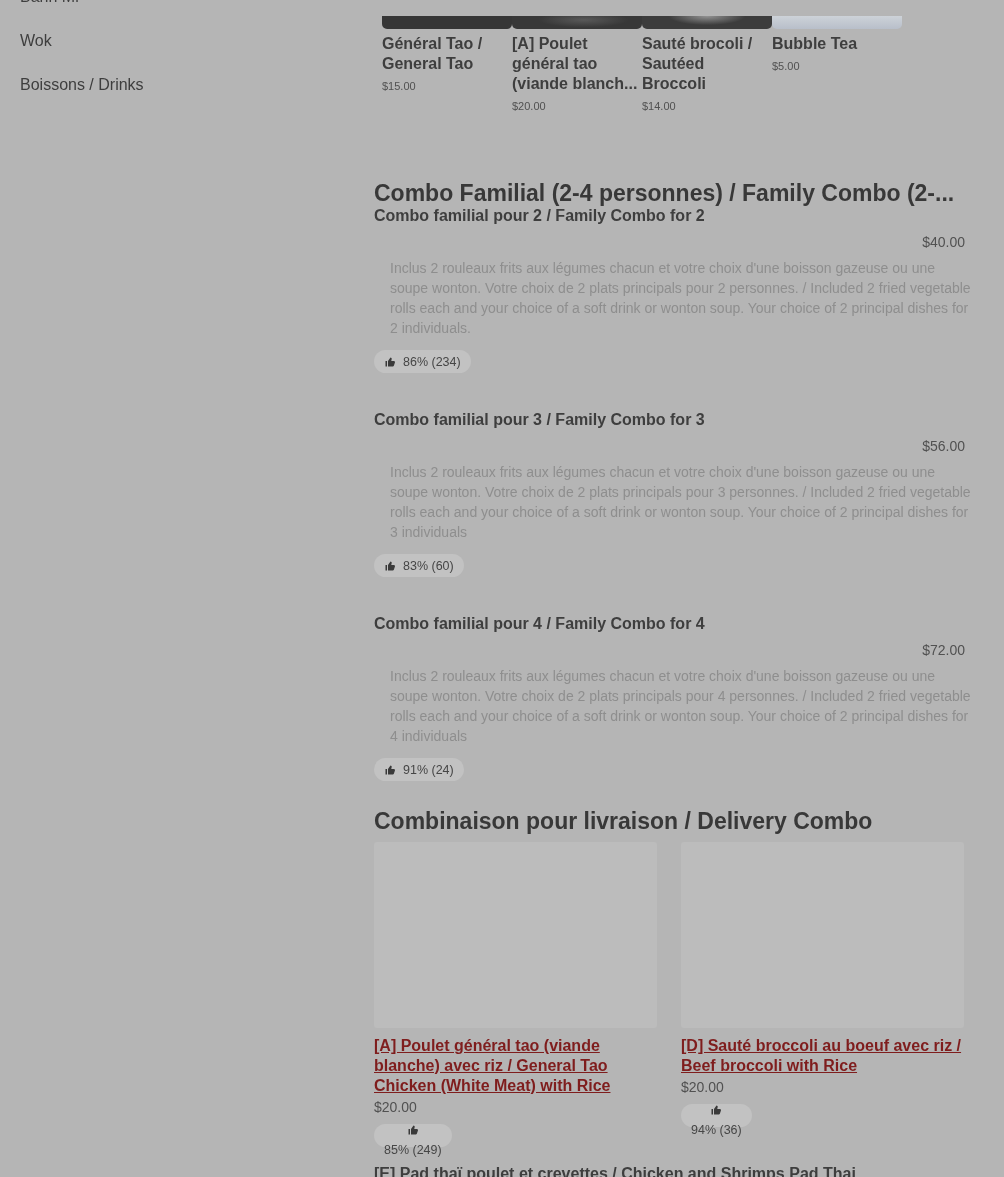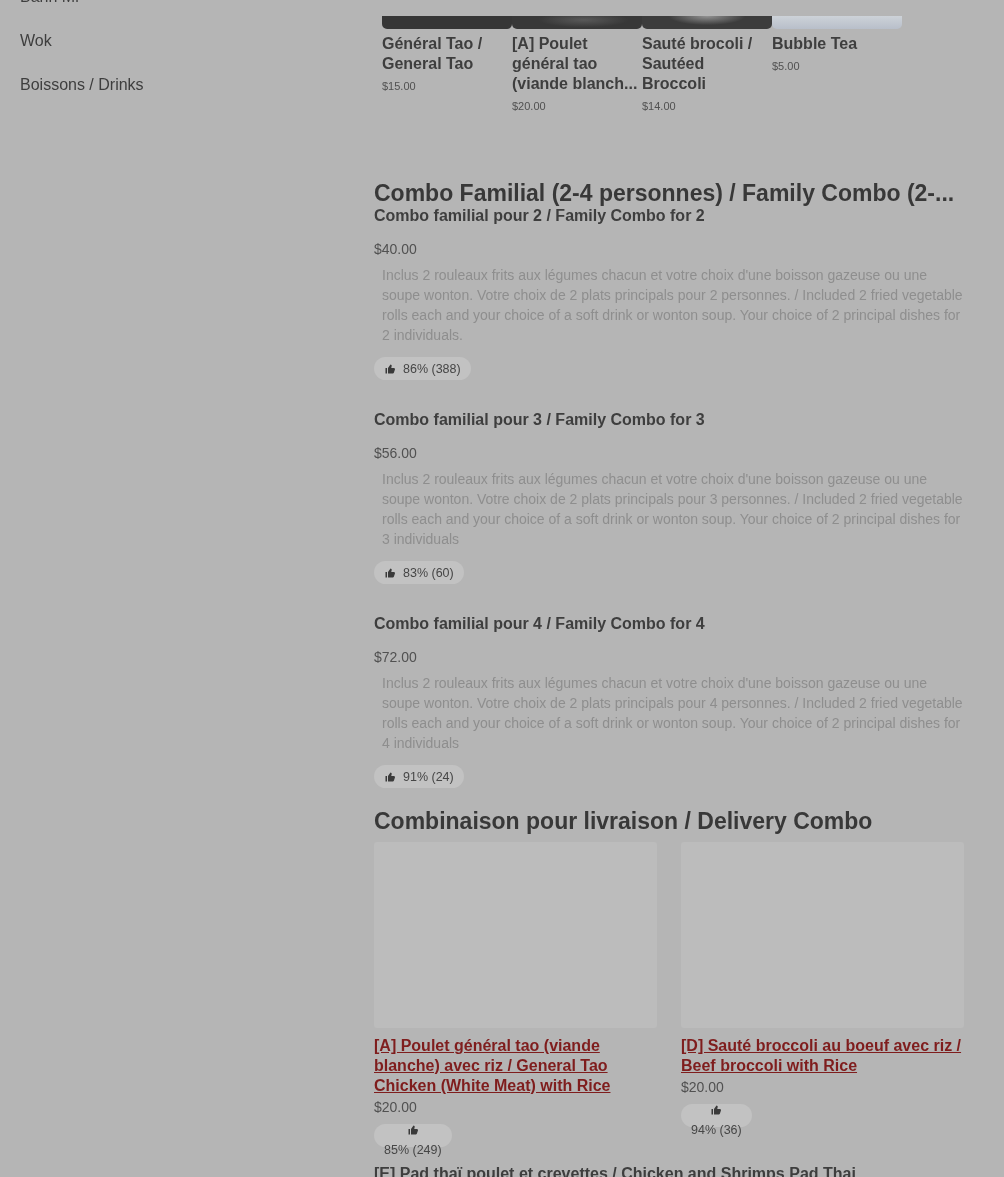--- a/index.html
+++ b/index.html
@@ -56,23 +56,23 @@
     font-size: 23px; line-height: 28px; font-weight: 700; color: #383838;
     white-space: nowrap;
   }
   .sec-head.family { top: 147px; margin-top: 32px; }
   .sec-head.delivery { top: 807px; }
 
   
   .family-items { position: absolute; left: 0; top: 194px; width: 591px; }
   .combo-item { height: 192px; cursor: pointer; }
   .combo-title { font-size: 16px; line-height: 20px; font-weight: 600; color: #3e3e3e; margin-top: 12px; }
-  .combo-price { margin-top: 15px; font-size: 14px; line-height: 17px; color: #515151; }
+  .combo-price { margin-top: 8px; font-size: 14px; line-height: 17px; color: #515151; text-align: right; }
   .combo-desc {
-    margin: 7px 0 0 8px; width: 585px;
+    margin: 7px 0 0 16px; width: 585px;
     font-size: 14px; line-height: 20px; color: #8e8e8e;
   }
   .badge {
     margin-top: 12px;
     display: inline-flex; align-items: center; gap: 7px;
     height: 23px; padding: 0 10px;
     background: #c2c2c2; border-radius: 12px;
     font-size: 12.5px; color: #464646; white-space: nowrap;
   }
   .badge svg { display: block; }
@@ -146,21 +146,21 @@
       <article class="combo-item">
         <div class="combo-title">Combo familial pour 2 / Family Combo for 2</div>
         <div class="combo-price">$40.00</div>
         <p class="combo-desc">Inclus 2 rouleaux frits aux légumes chacun et votre choix d'une boisson gazeuse ou une soupe wonton. Votre choix de 2 plats principals pour 2 personnes. / Included 2 fried vegetable rolls each and your choice of a soft drink or wonton soup. Your choice of 2 principal dishes for 2 individuals.</p>
         <span class="badge">
           <span>
             <svg width="12" height="12" viewBox="0 0 24 24" fill="#3a3a3a" xmlns="http://www.w3.org/2000/svg">
               <path d="M3 10h3v11H3zM8 21h9.5c1 0 1.9-.6 2.2-1.6l2.2-6.5c.4-1.3-.5-2.9-1.9-2.9h-5.5l1-4.3c.2-1-.4-2-1.4-2.4L13 3l-5 7.2V21z"></path>
             </svg>
           </span>
-          <span>86% (388)</span>
+          <span>86% (234)</span>
         </span>
       </article>
 
       <article class="combo-item">
         <div class="combo-title">Combo familial pour 3 / Family Combo for 3</div>
         <div class="combo-price">$56.00</div>
         <p class="combo-desc">Inclus 2 rouleaux frits aux légumes chacun et votre choix d'une boisson gazeuse ou une soupe wonton. Votre choix de 2 plats principals pour 3 personnes. / Included 2 fried vegetable rolls each and your choice of a soft drink or wonton soup. Your choice of 2 principal dishes for 3 individuals</p>
         <span class="badge">
           <span>
             <svg width="12" height="12" viewBox="0 0 24 24" fill="#3a3a3a" xmlns="http://www.w3.org/2000/svg">

